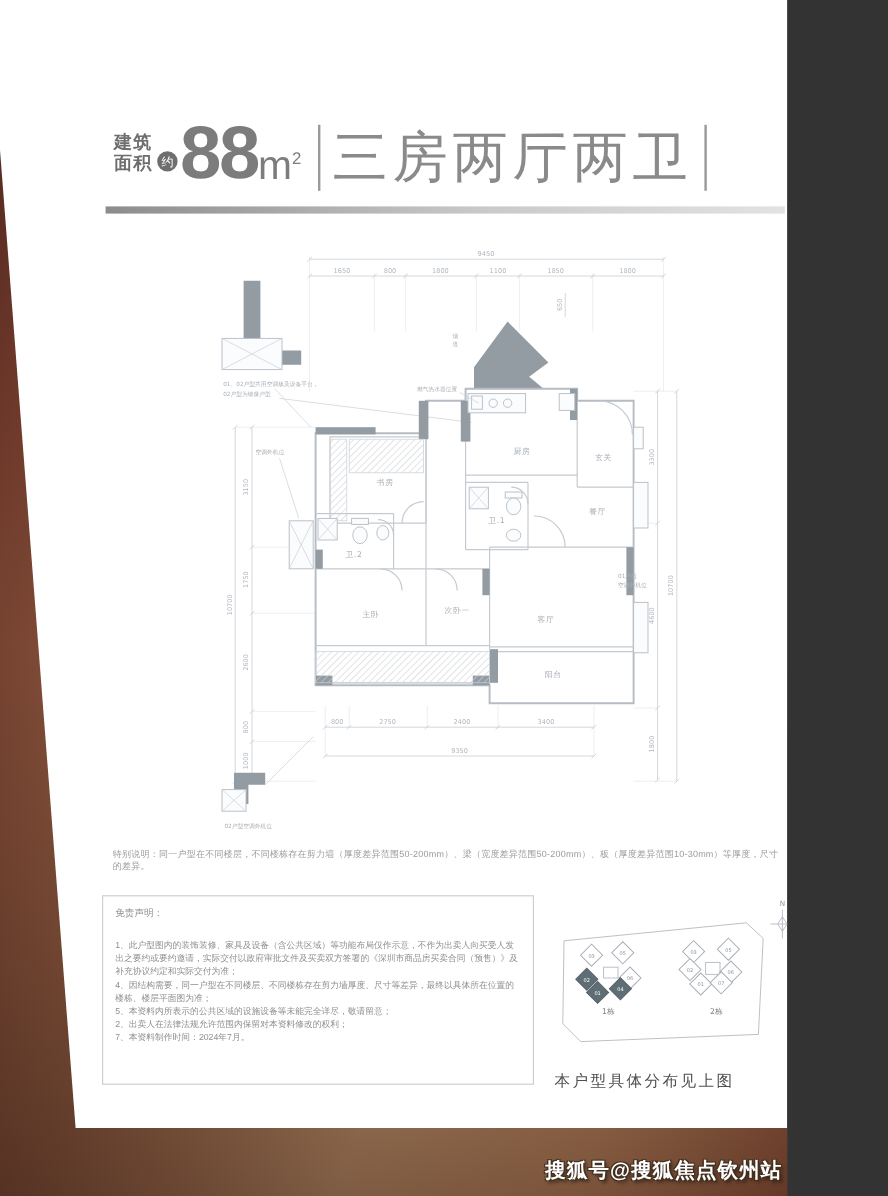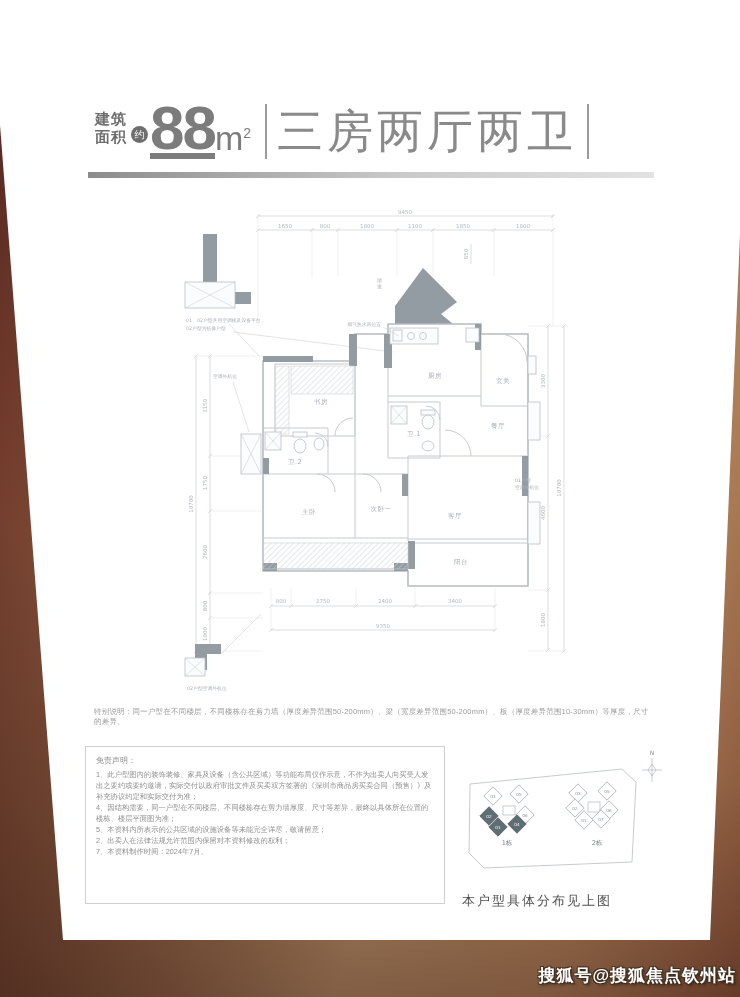--- a/index.html
+++ b/index.html
@@ -1,31 +1,31 @@
 <!DOCTYPE html>
 <html><head>
 <meta charset="utf-8">
 <style>
   html,body{margin:0;padding:0;}
   body{font-family:"Liberation Sans","DejaVu Sans",sans-serif;background:#333;}
-  #page{position:relative;width:740px;height:997px;overflow:hidden;
+  #page{position:relative;width:656px;height:997px;overflow:hidden;
     background:linear-gradient(110deg,#4f241e 0%,#6f3a2b 14%,#9a6a4a 40%,#c2996f 63%,#a97a55 83%,#7c4a33 100%);}
   #page::before{content:"";position:absolute;inset:0;
     background:linear-gradient(20deg,rgba(35,10,8,.55) 0%,rgba(35,10,8,0) 38%),
                linear-gradient(200deg,rgba(60,25,15,.25) 0%,rgba(60,25,15,0) 30%);}
   .sheet{position:absolute;inset:0;background:#ffffff;
     clip-path:polygon(0px 0px,740px 0px,740px 234px,710px 940px,63px 940px,0px 125px);}
   .content{position:absolute;inset:0;}
 
   
   .header{position:absolute;left:95px;top:96px;display:flex;align-items:center;color:#7a7a7a;}
   .area-label{font-size:15px;font-weight:bold;line-height:1.15;color:#6e6e6e;letter-spacing:1px;}
   .approx-circle{width:17px;height:17px;border-radius:50%;background:#6e6e6e;color:#fff;
     font-size:10px;display:flex;align-items:center;justify-content:center;margin:14px 2px 0 4px;}
-  .area-value{font-size:62px;font-weight:bold;color:#7c7c7c;line-height:1;letter-spacing:-2px;text-decoration:underline;}
+  .area-value{font-size:62px;font-weight:bold;color:#7c7c7c;line-height:1;letter-spacing:-2px;}
   .area-unit{font-size:34px;color:#7c7c7c;line-height:1;margin-top:20px;}
   .area-unit sup{font-size:14px;vertical-align:super;}
   .layout-name{font-size:46px;font-weight:300;color:#8a8a8a;letter-spacing:4px;margin-left:14px;
     border-left:2px solid #9a9a9a;border-right:2px solid #9a9a9a;padding:0 10px;line-height:1.2;margin-top:8px;
     font-family:"Liberation Serif","DejaVu Serif",serif;}
   .divider-bar{position:absolute;left:88px;top:172px;width:566px;height:6px;
     background:linear-gradient(to right,#8c8c8c,#c9c9c9 55%,#e2e2e2);}
 
   
   .plan{position:absolute;left:183px;top:206px;width:390px;height:492px;}
@@ -40,21 +40,21 @@
   .wall{fill:#939ba3;stroke:none;}
   .fix{stroke:#b9bfc6;stroke-width:.8;fill:#fbfcfd;}
   .lead{stroke:#ccd1d6;stroke-width:.6;fill:none;}
 
   
   .special-note{position:absolute;left:94px;top:707px;width:560px;font-size:7.5px;color:#9c9c9c;letter-spacing:.2px;}
 
   
   .disclaimer{position:absolute;left:85px;top:746px;width:360px;height:158px;border:1px solid #cfcfcf;
     padding:8px 10px;box-sizing:border-box;color:#8f8f8f;}
-  .disclaimer .d-title{font-size:8px;margin-bottom:4px;}
+  .disclaimer .d-title{font-size:8px;margin-bottom:17px;}
   .disclaimer .d-item{font-size:7.3px;line-height:1.5;}
 
   
   .siteplan{position:absolute;left:462px;top:748px;width:215px;height:152px;}
   .siteplan text{font-family:"DejaVu Sans",sans-serif;}
   .sp-line{stroke:#b9bec4;stroke-width:.8;fill:none;}
   .unit{fill:#ffffff;stroke:#a7adb4;stroke-width:.8;}
   .unit-hl{fill:#5f6d75;stroke:#566169;stroke-width:.8;}
   .unit-no{font-size:4.2px;fill:#8b929a;text-anchor:middle;}
   .unit-no-hl{font-size:4.2px;fill:#ffffff;text-anchor:middle;}

